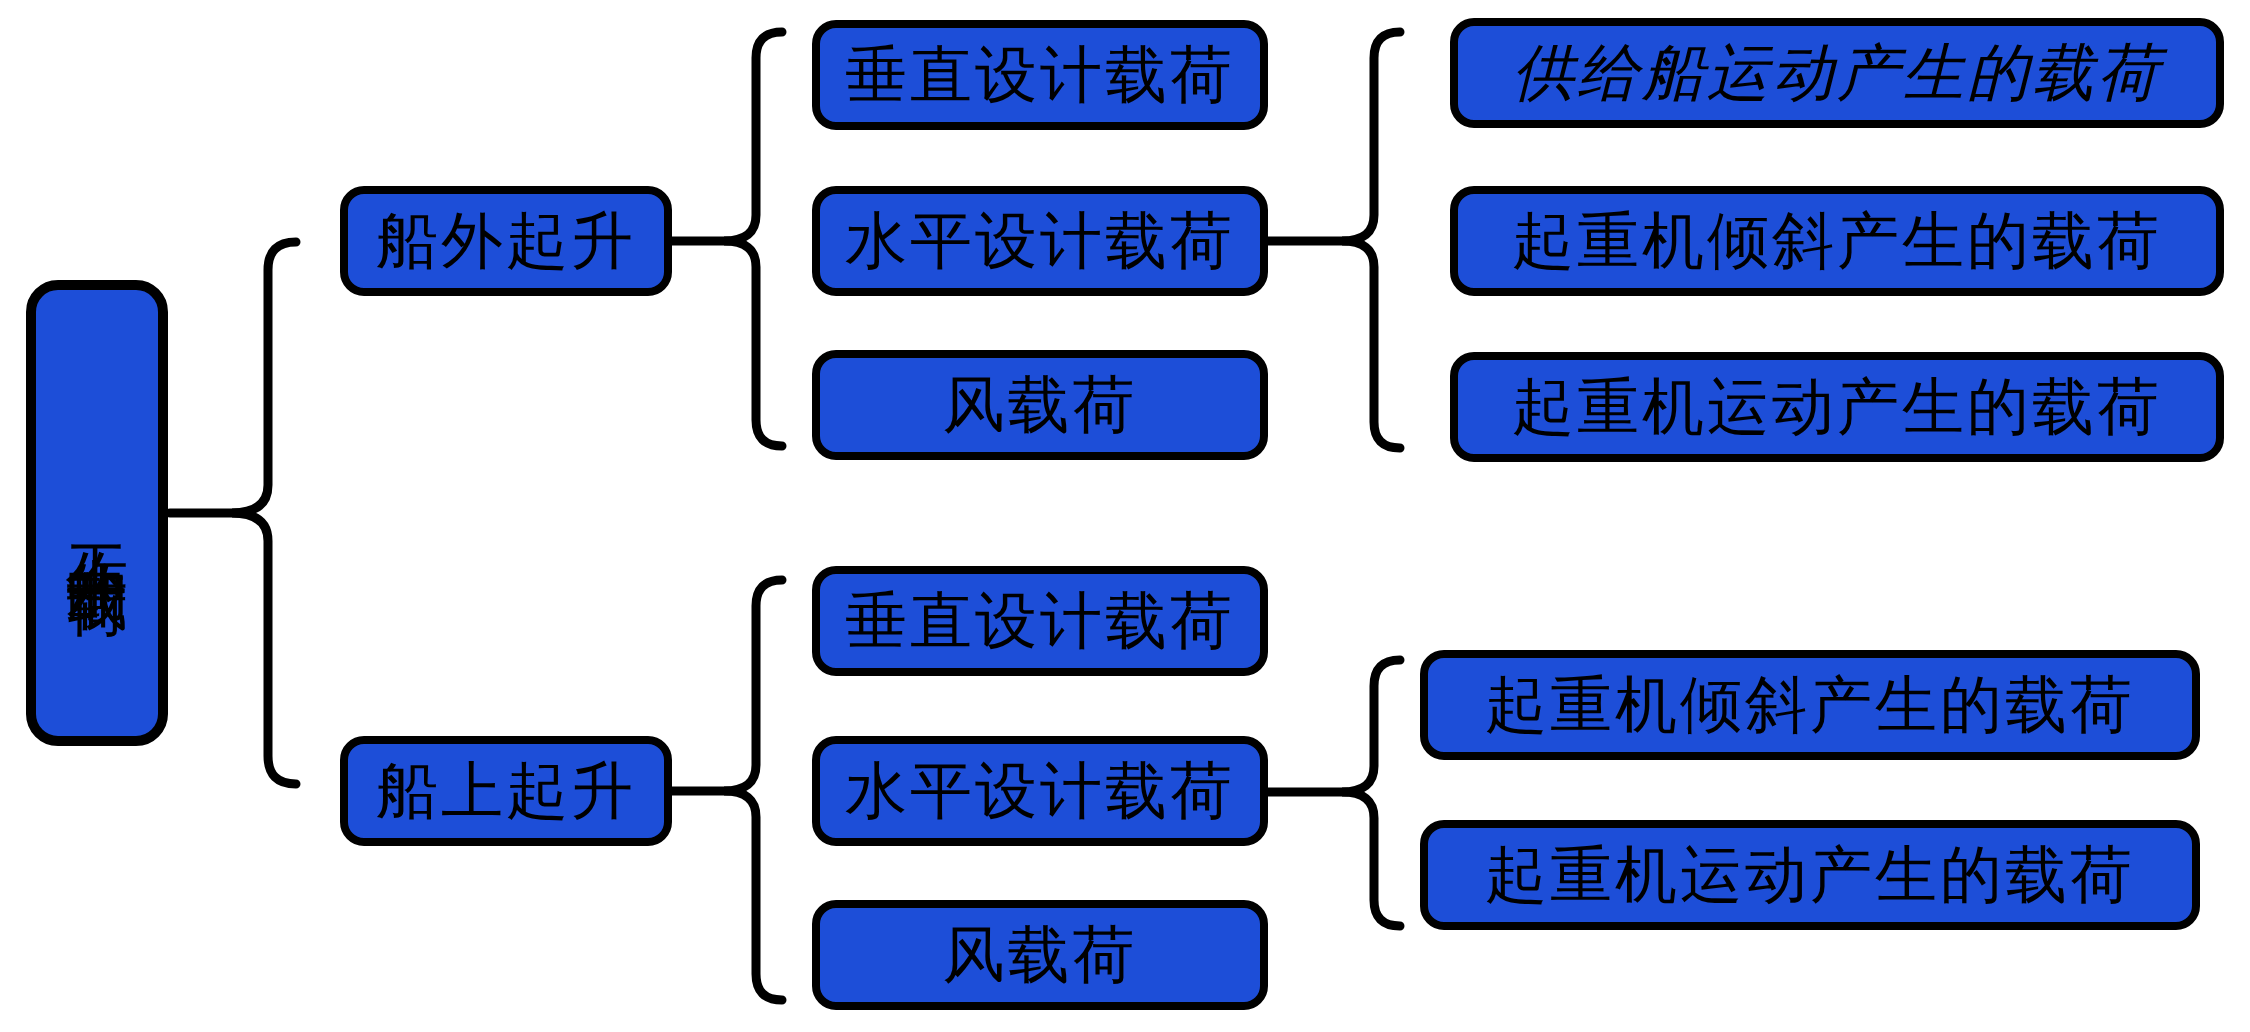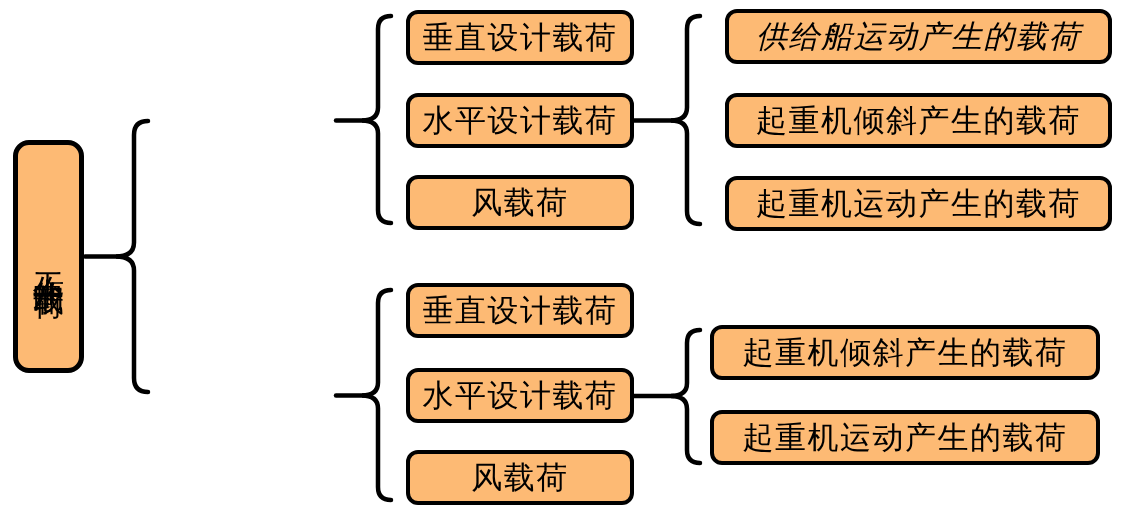--- a/index.html
+++ b/index.html
@@ -26,21 +26,21 @@
     fill: none;
     stroke: #000000;
     stroke-width: 4.5;
     stroke-linecap: round;
   }
   .node {
     position: absolute;
     box-sizing: border-box;
     border: 4px solid #000000;
     border-radius: 12px;
-    background: #fdba74;
+    background: #1d4ed8;
     color: #000000;
     display: flex;
     align-items: center;
     justify-content: center;
     font-size: 31px;
     letter-spacing: 1.5px;
     white-space: nowrap;
     text-align: center;
   }
   .node.root {
@@ -71,20 +71,26 @@
     <path d="M 391 16 Q 378 16 378 29 L 378 107.5 Q 378 120.5 362 120.5 Q 378 120.5 378 133.5 L 378 210 Q 378 223 391 223"></path>
     <path d="M 391 290 Q 378 290 378 303 L 378 382.5 Q 378 395.5 362 395.5 Q 378 395.5 378 408.5 L 378 487 Q 378 500 391 500"></path>
     <path d="M 700 16 Q 687 16 687 29 L 687 107.5 Q 687 120.5 671 120.5 Q 687 120.5 687 133.5 L 687 211 Q 687 224 700 224"></path>
     <path d="M 700 330 Q 687 330 687 343 L 687 383 Q 687 396 671 396 Q 687 396 687 409 L 687 450 Q 687 463 700 463"></path>
   </svg>
 
   <div class="node root" style="left:13px; top:140px; width:71px; height:233px;">
     <span class="vtext">工作中的载荷</span>
   </div>
 
+  <div class="node" style="left:170px; top:93px; width:166px; height:55px;">
+    <span>船外起升</span>
+  </div>
+  <div class="node" style="left:170px; top:368px; width:166px; height:55px;">
+    <span>船上起升</span>
+  </div>
 
   <div class="node" style="left:406px; top:10px; width:228px; height:55px;">
     <span>垂直设计载荷</span>
   </div>
   <div class="node" style="left:406px; top:93px; width:228px; height:55px;">
     <span>水平设计载荷</span>
   </div>
   <div class="node" style="left:406px; top:175px; width:228px; height:55px;">
     <span>风载荷</span>
   </div>

